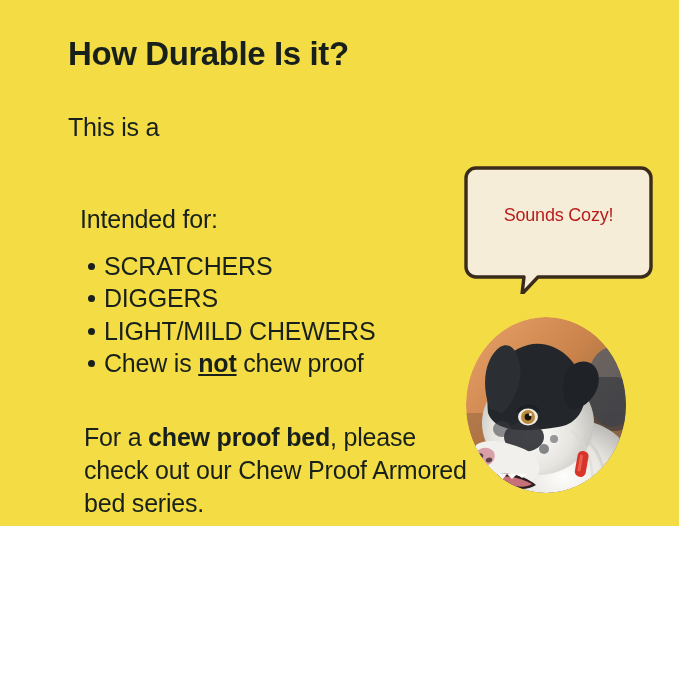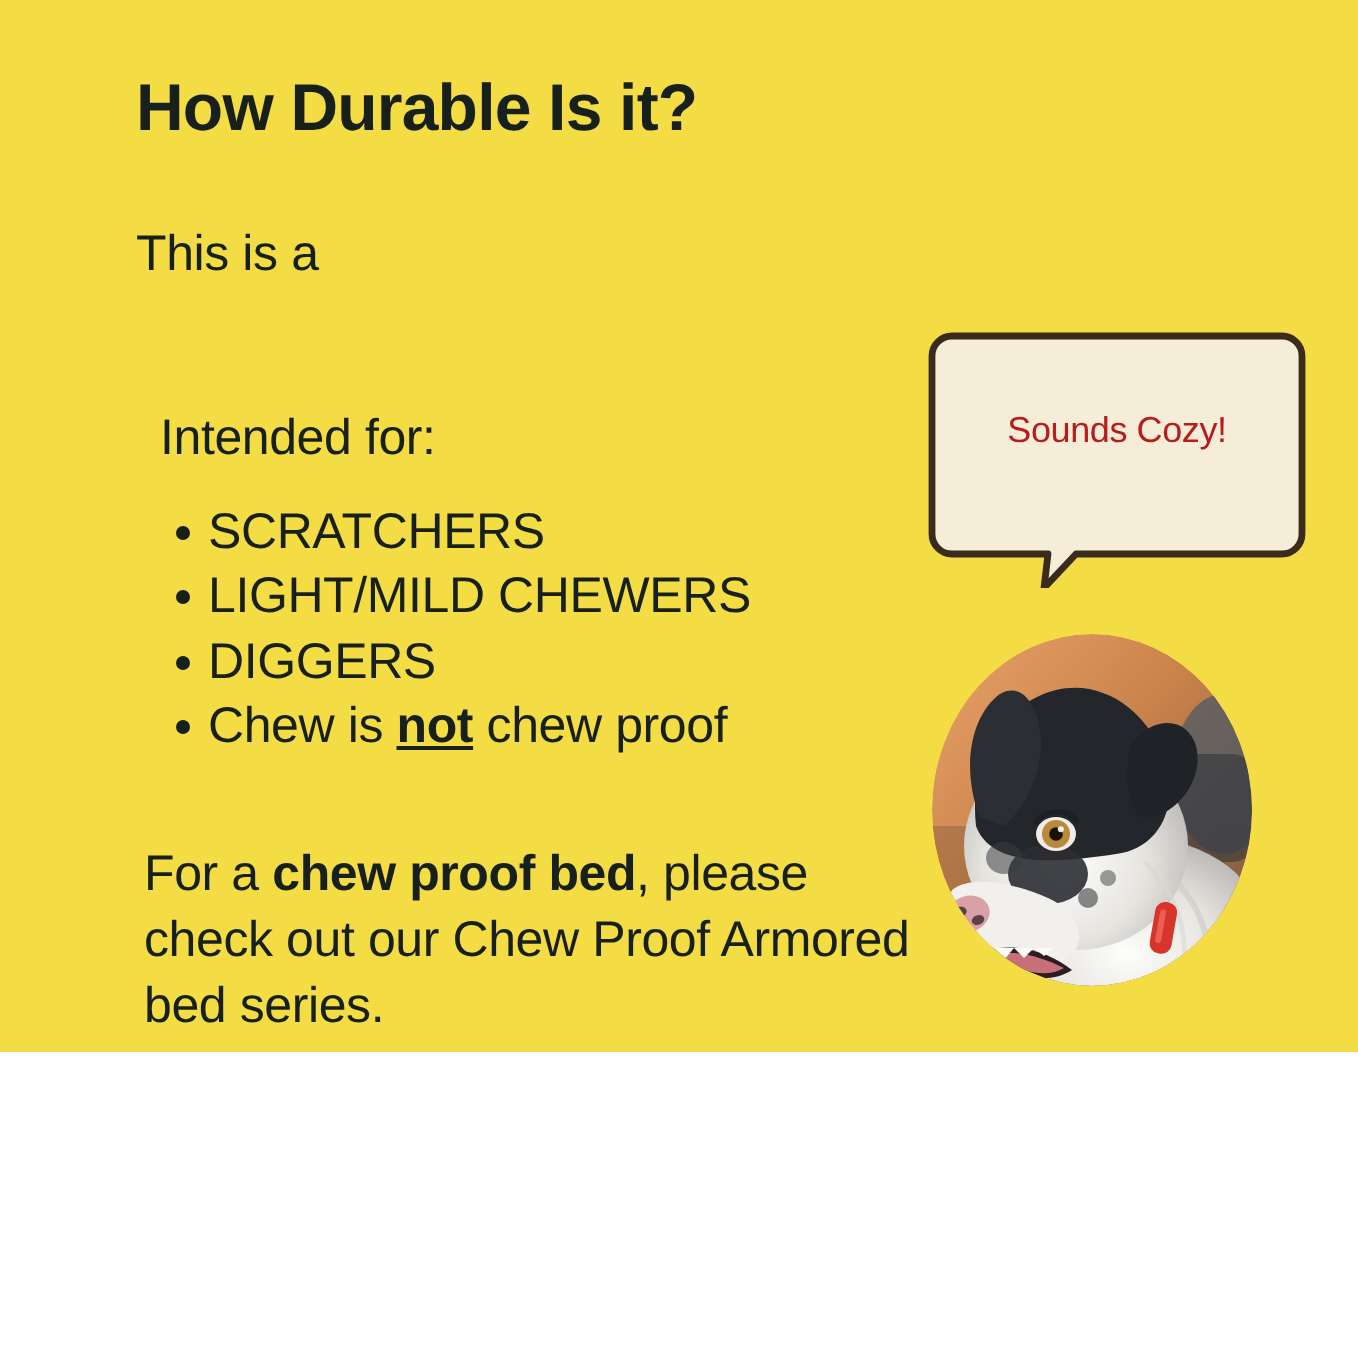--- a/index.html
+++ b/index.html
@@ -106,21 +106,21 @@
   }
   .bullets .u {
     text-decoration: underline;
     text-underline-offset: 2px;
     font-weight: bold;
   }
 
   .closing {
     position: absolute;
     top: 396px;
-    left: 4px;
+    left: 16px;
     font-size: 25px;
     line-height: 1.32;
     letter-spacing: -0.2px;
     width: 400px;
   }
   .closing b {
     font-weight: bold;
   }
 
   
@@ -174,25 +174,25 @@
 
     <div class="intended-label">Intended for:</div>
 
     <ul class="bullets">
       <li>
         <span class="dot"></span>
         <span>SCRATCHERS</span>
       </li>
       <li>
         <span class="dot"></span>
+        <span>DIGGERS</span>
+      </li>
+      <li>
+        <span class="dot"></span>
         <span>LIGHT/MILD CHEWERS</span>
-      </li>
-      <li>
-        <span class="dot"></span>
-        <span>DIGGERS</span>
       </li>
       <li>
         <span class="dot"></span>
         <span>Chew is </span><span class="u">not</span><span> chew proof</span>
       </li>
     </ul>
 
     <p class="closing">
       <span>For a </span><b>chew proof bed</b><span>, please check out our Chew Proof Armored bed series.</span>
     </p>

